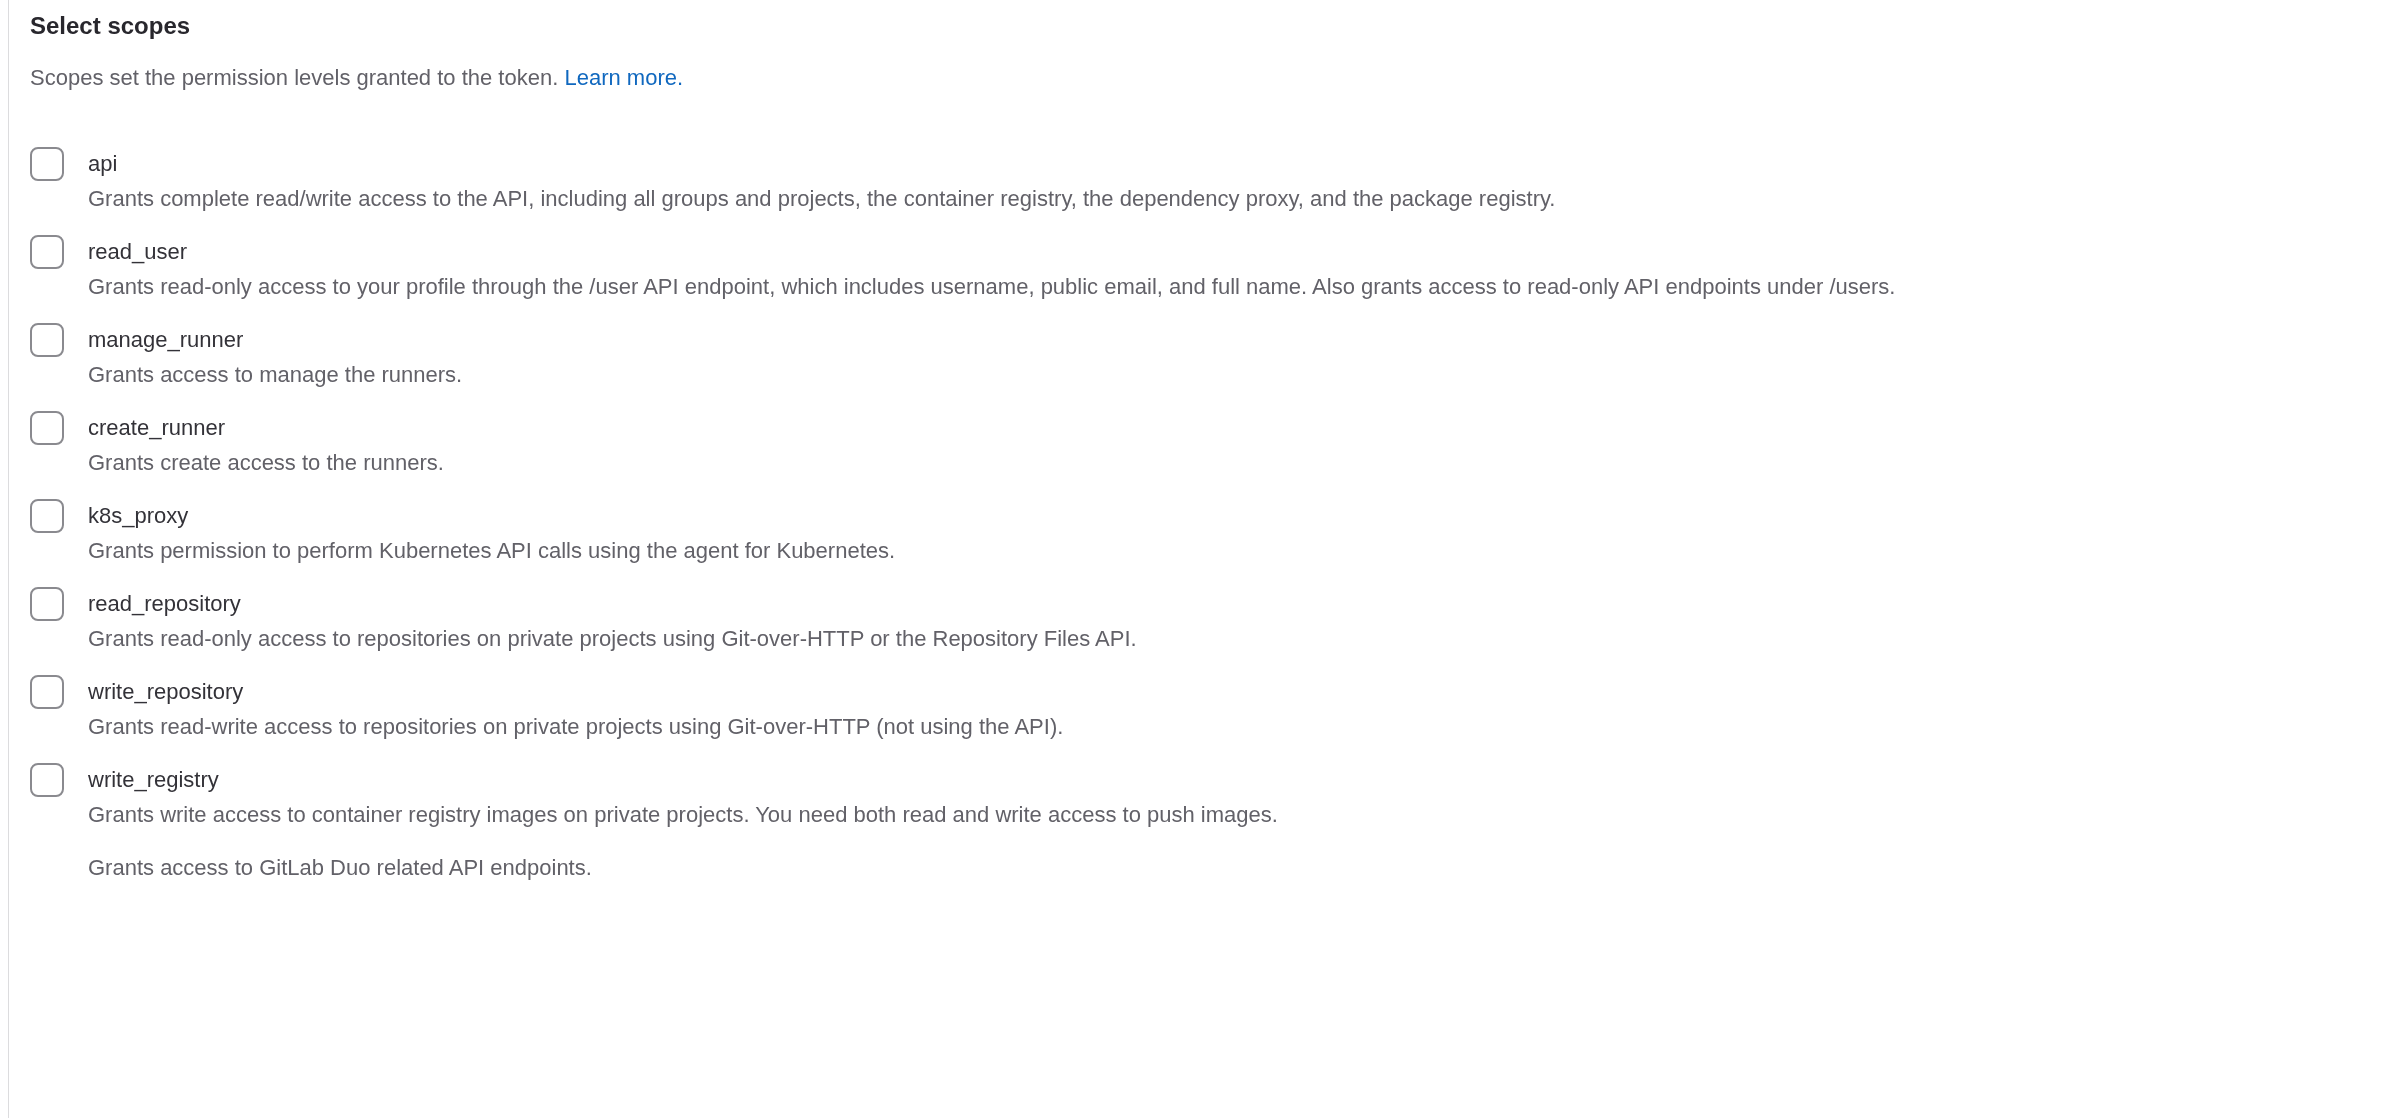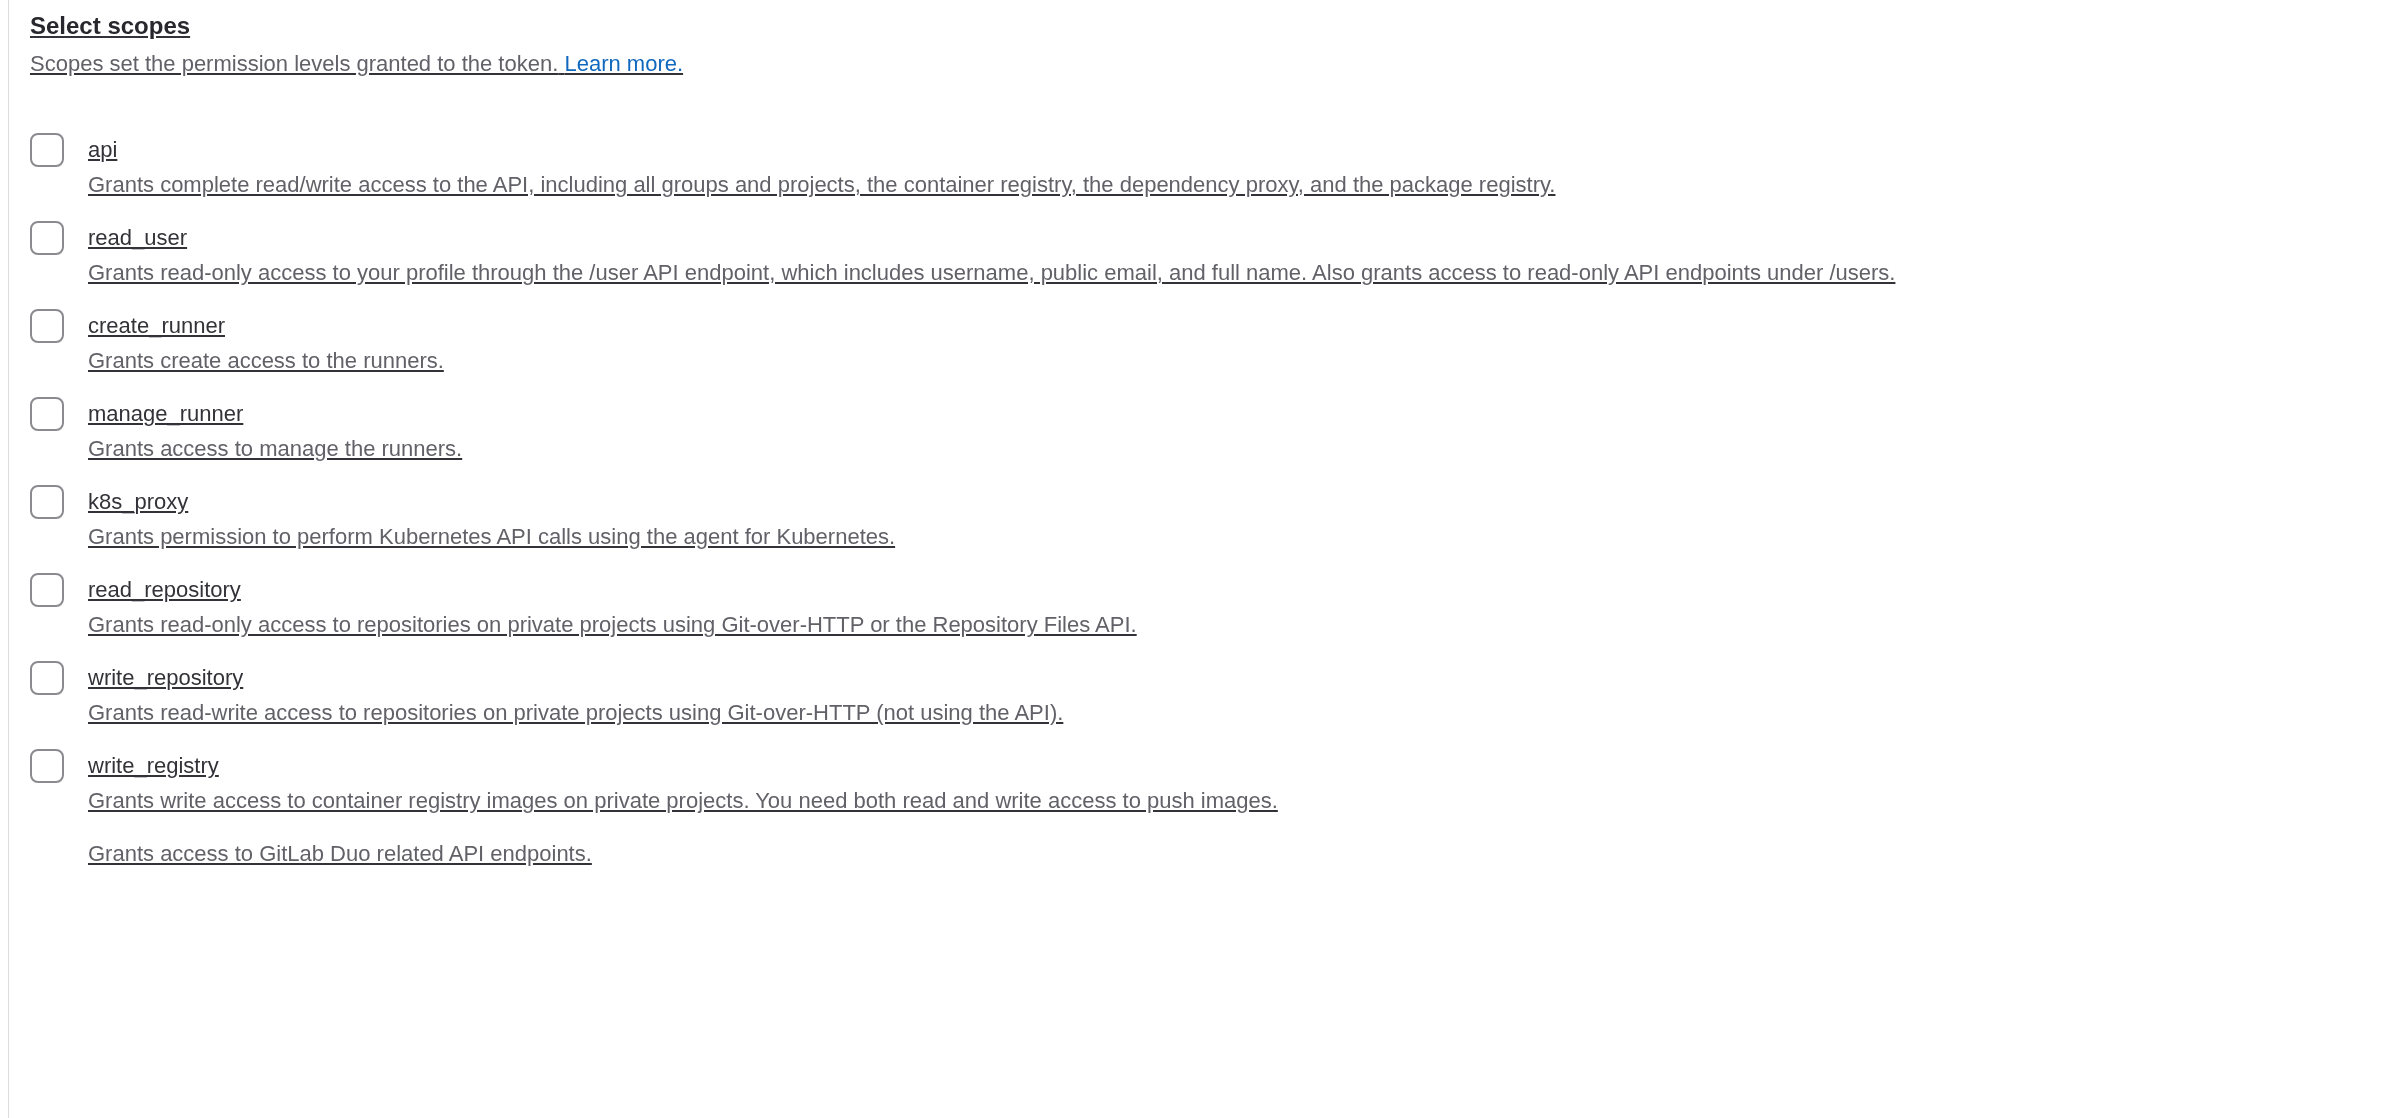--- a/index.html
+++ b/index.html
@@ -27,30 +27,29 @@
   .panel-left-border {
     position: absolute;
     left: 8px;
     top: 0;
     width: 1px;
     height: 100%;
     background: var(--color-panel-border);
   }
   .content {
     padding: 10px 36px 0 30px;
-    text-decoration: underline;
   }
   .section-heading {
     font-size: 24px;
     line-height: 32px;
     font-weight: 700;
     color: var(--color-heading);
   }
   .section-subtitle {
-    margin-top: 6px;
+    margin-top: 20px;
     font-size: 22px;
     line-height: 32px;
     color: var(--color-muted);
   }
   .learn-more-link {
     color: var(--color-link);
     text-decoration: none;
     cursor: pointer;
   }
   .scopes-list {
@@ -126,32 +125,32 @@
       </span>
       <label class="scope-label">read_user</label>
     </div>
     <div class="scope-desc">Grants read-only access to your profile through the /user API endpoint, which includes username, public email, and full name. Also grants access to read-only API endpoints under /users.</div>
   </div>
         <div class="scope-row">
     <div class="scope-top">
       <span class="checkbox">
         
       </span>
-      <label class="scope-label">create_runner</label>
+      <label class="scope-label">manage_runner</label>
     </div>
-    <div class="scope-desc">Grants create access to the runners.</div>
+    <div class="scope-desc">Grants access to manage the runners.</div>
   </div>
         <div class="scope-row">
     <div class="scope-top">
       <span class="checkbox">
         
       </span>
-      <label class="scope-label">manage_runner</label>
+      <label class="scope-label">create_runner</label>
     </div>
-    <div class="scope-desc">Grants access to manage the runners.</div>
+    <div class="scope-desc">Grants create access to the runners.</div>
   </div>
         <div class="scope-row">
     <div class="scope-top">
       <span class="checkbox">
         
       </span>
       <label class="scope-label">k8s_proxy</label>
     </div>
     <div class="scope-desc">Grants permission to perform Kubernetes API calls using the agent for Kubernetes.</div>
   </div>

